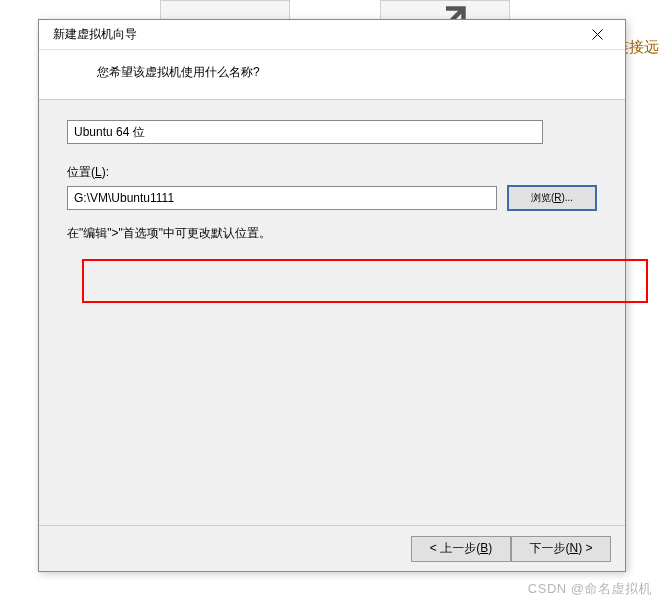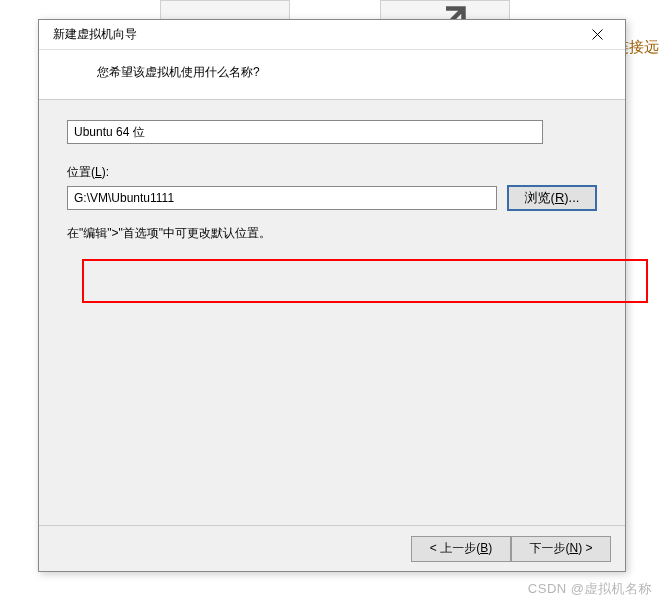--- a/index.html
+++ b/index.html
@@ -97,21 +97,21 @@
       background: #fff;
       padding: 2px 6px;
       font-size: 12px;
       font-family: inherit;
     }
     .browse-btn {
       width: 90px;
       height: 26px;
       border: 2px solid #3a6da8;
       background: #e1e1e1;
-      font-size: 13px;
+      font-size: 10px;
       font-family: inherit;
       cursor: pointer;
     }
     .highlight-box {
       position: absolute;
       border: 2px solid #f00;
       left: 43px;
       top: 239px;
       width: 566px;
       height: 44px;
@@ -197,13 +197,13 @@
       <span>&lt; 上一步(</span><span class="underline">B</span><span>)</span>
     </button>
     <button class="footer-btn">
       <span>下一步(</span><span class="underline">N</span><span>) &gt;</span>
     </button>
   </div>
 
   <div class="highlight-box"></div>
 </div>
 
-<div class="watermark">CSDN @虚拟机名称</div>
+<div class="watermark">CSDN @命名虚拟机</div>
 
 </body></html>

